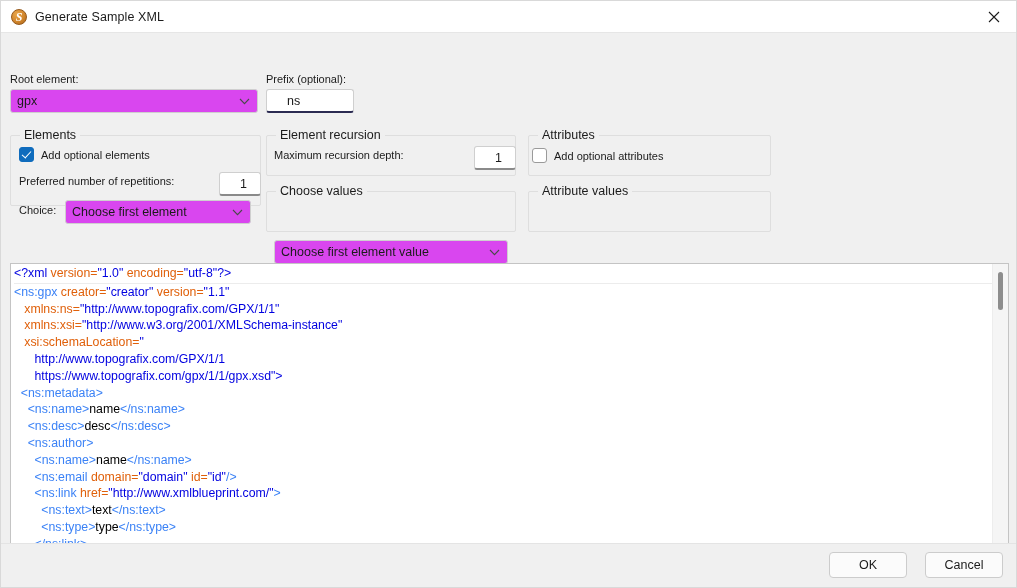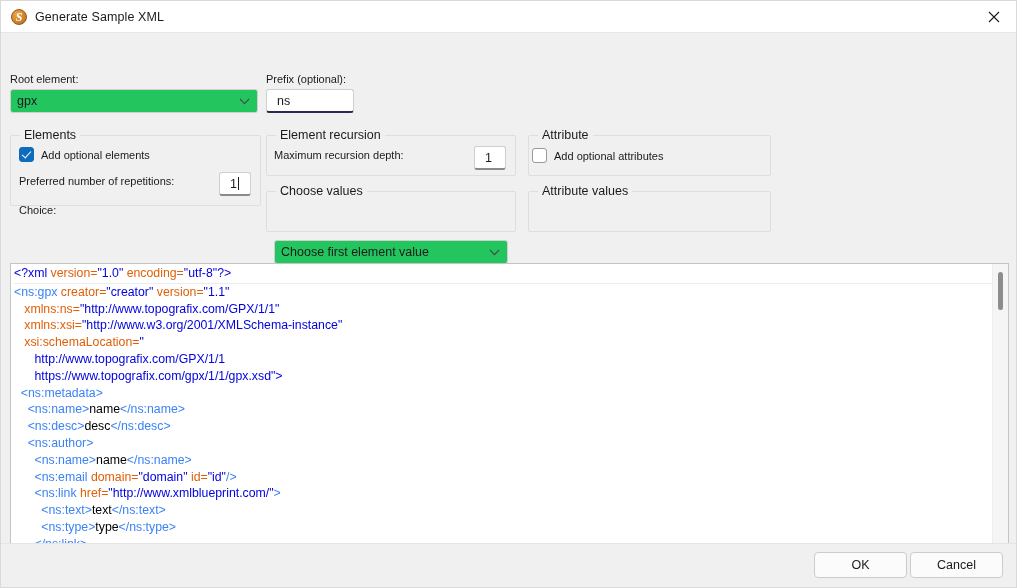--- a/index.html
+++ b/index.html
@@ -90,21 +90,21 @@
   .lbl {
     font-size: 11px;
     color: #1b1b1b;
     white-space: nowrap;
   }
 
   
   .combo {
     position: relative;
     box-sizing: border-box;
-    background: #22c55e;
+    background: #d946ef;
     border: 1px solid #cfcfcf;
     border-radius: 3px;
     height: 24px;
     display: flex;
     align-items: center;
     padding: 0 6px;
     font-size: 12.5px;
     color: #1b1b1b;
     cursor: default;
   }
@@ -119,21 +119,21 @@
   
   .tinput {
     box-sizing: border-box;
     background: #ffffff;
     border: 1px solid #cfcfcf;
     border-bottom: 2px solid #8a8a8a;
     border-radius: 3px;
     height: 24px;
     display: flex;
     align-items: center;
-    padding: 0 10px;
+    padding: 0 20px;
     font-size: 12.5px;
     color: #1b1b1b;
   }
   .tinput.focused { border-bottom-color: #2b2b52; }
   .tinput.num { justify-content: flex-start; }
   .caretbar {
     display: inline-block;
     width: 1px;
     height: 13px;
     background: #1b1b1b;
@@ -243,21 +243,21 @@
   #footer {
     position: absolute;
     left: 0; right: 0; bottom: 0;
     height: 43px;
     background: #f0f0f0;
     border-top: 1px solid #e4e4e4;
   }
   .btn {
     position: absolute;
     top: 8px;
-    width: 93px;
+    width: 78px;
     height: 26px;
     box-sizing: border-box;
     background: #fbfbfb;
     border: 1px solid #cccccc;
     border-radius: 4px;
     display: flex;
     align-items: center;
     justify-content: center;
     font-size: 12.5px;
     color: #1b1b1b;
@@ -306,20 +306,28 @@
     <div class="cbrow" style="position:absolute;left:18px;top:114px;">
       <span class="cbox checked"></span>
       <span class="lbl">Add optional elements</span>
     </div>
     <div class="lbl" style="position:absolute;left:18px;top:142px;">Preferred number of repetitions:</div>
     <div class="tinput num" style="position:absolute;left:218px;top:139px;width:32px;">
       <span>1</span>
         <span class="caretbar"></span>
     </div>
     <div class="lbl" style="position:absolute;left:18px;top:171px;">Choice:</div>
+    <div class="combo" style="position:absolute;left:64px;top:167px;width:186px;">
+      <span class="val">Choose first element</span>
+      <span class="caret">
+        <svg width="11" height="7" viewBox="0 0 11 7">
+            <path d="M1 1 L5.5 5.6 L10 1" stroke="#4a4a4a" stroke-width="1.1" fill="none"></path>
+          </svg>
+      </span>
+    </div>
 
     <div class="group" style="left:265px;top:102px;width:250px;height:41px;">
       <div class="gtitle">Element recursion</div>
     </div>
     <div class="lbl" style="position:absolute;left:273px;top:116px;">Maximum recursion depth:</div>
     <div class="tinput num" style="position:absolute;left:473px;top:113px;width:32px;">
       <span>1</span>
     </div>
 
     <div class="group" style="left:265px;top:158px;width:250px;height:41px;">
@@ -328,21 +336,21 @@
     <div class="combo" style="position:absolute;left:273px;top:167px;width:234px;margin-top:40px;">
       <span class="val">Choose first element value</span>
       <span class="caret">
         <svg width="11" height="7" viewBox="0 0 11 7">
             <path d="M1 1 L5.5 5.6 L10 1" stroke="#4a4a4a" stroke-width="1.1" fill="none"></path>
           </svg>
       </span>
     </div>
 
     <div class="group" style="left:527px;top:102px;width:243px;height:41px;">
-      <div class="gtitle">Attribute</div>
+      <div class="gtitle">Attributes</div>
     </div>
     <div class="cbrow" style="position:absolute;left:531px;top:115px;">
       <span class="cbox"></span>
       <span class="lbl">Add optional attributes</span>
     </div>
 
     <div class="group" style="left:527px;top:158px;width:243px;height:41px;">
       <div class="gtitle">Attribute values</div>
     </div>
 

